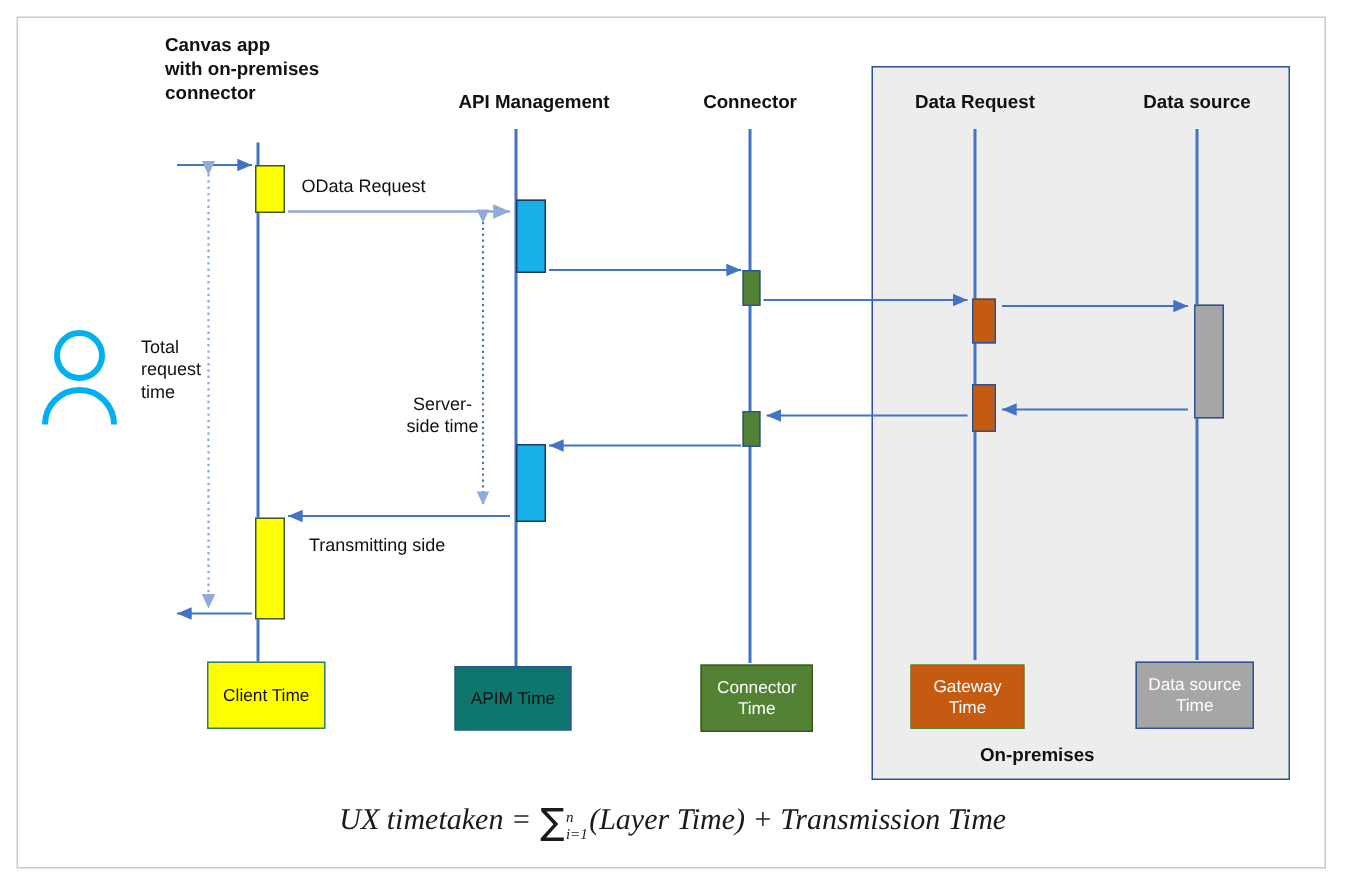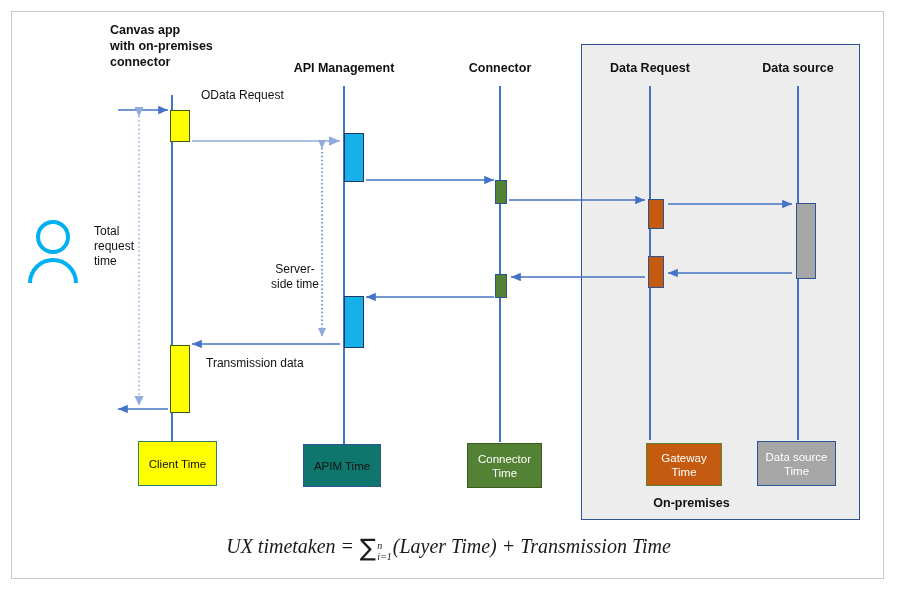--- a/index.html
+++ b/index.html
@@ -80,21 +80,21 @@
     align-items: center;
     justify-content: center;
     text-align: center;
     font-size: 11.5px;
     line-height: 14px;
     white-space: pre-line;
   }
   .lg-yellow { background: #ffff00; border: 1.4px solid #2e7d6e; color: #111111; }
   .lg-blue   { background: #0f766e; border: 1.4px solid #2e5395; color: #111111; }
   .lg-green  { background: #548235; border: 1.4px solid #3c5a1e; color: #ffffff; }
-  .lg-orange { background: #c55a11; border: 1.4px solid #548235; color: #ffffff; margin-left: 39px; }
+  .lg-orange { background: #c55a11; border: 1.4px solid #548235; color: #ffffff; }
   .lg-gray   { background: #a6a6a6; border: 1.4px solid #2e5395; color: #ffffff; }
 
   .onprem-caption {
     position: absolute;
     font-size: 12.5px;
     font-weight: bold;
     color: #111111;
     text-align: center;
   }
   .formula {
@@ -146,21 +146,21 @@
 
 <div id="canvas">
 
   <div class="outer-border"></div>
 
   <div class="onprem-panel"></div>
 
   <div class="actor-title" style="left:110px; top:22px; width:170px; text-align:left;">Canvas app
 with on-premises
 connector</div>
-  <div class="actor-title" style="left:264px; top:60px; width:160px;">API Management</div>
+  <div class="actor-title" style="left:276px; top:60px; width:160px;">API Management</div>
   <div class="actor-title" style="left:430px; top:60px; width:140px;">Connector</div>
   <div class="actor-title" style="left:580px; top:60px; width:140px;">Data Request</div>
   <div class="actor-title" style="left:728px; top:60px; width:140px;">Data source</div>
 
   <div class="lifeline" style="left:171px; top:95px;  height:350px;"></div>
   <div class="lifeline" style="left:343px; top:86px;  height:360px;"></div>
   <div class="lifeline" style="left:499px; top:86px;  height:356px;"></div>
   <div class="lifeline" style="left:649px; top:86px;  height:354px;"></div>
   <div class="lifeline" style="left:797px; top:86px;  height:354px;"></div>
 
@@ -214,22 +214,22 @@
     <line x1="139" y1="116" x2="139" y2="405" stroke="#8faadc" stroke-width="1.5" stroke-dasharray="1.6,2.6" marker-start="url(#ahd)" marker-end="url(#ahd)"></line>
 
     <line x1="322" y1="148" x2="322" y2="336" stroke="#4472c4" stroke-width="1.4" stroke-dasharray="1.5,2.4" marker-start="url(#ahd)" marker-end="url(#ahd)"></line>
 
     <g>
       <circle cx="53" cy="237" r="15" fill="none" stroke="#00b0f0" stroke-width="4"></circle>
       <path d="M30 283 a23 23 0 0 1 46 0" fill="none" stroke="#00b0f0" stroke-width="4"></path>
     </g>
   </svg>
 
-  <div class="msg-label" style="left:201px; top:88px;">OData Request</div>
-  <div class="msg-label" style="left:206px; top:356px;">Transmission data</div>
+  <div class="msg-label" style="left:201px; top:117px;">OData Request</div>
+  <div class="msg-label" style="left:206px; top:356px;">Transmitting side</div>
 
   <div class="side-label" style="left:94px; top:224px; width:60px;">Total
 request
 time</div>
   <div class="side-label" style="left:264px; top:222px; width:62px; text-align:center;margin-top:40px;">Server-
 side time</div>
 
   <div class="legend-box lg-yellow" style="left:138px; top:441px; width:79px; height:45px;text-align:right;">Client Time</div>
   <div class="legend-box lg-blue" style="left:303px; top:444px; width:78px; height:43px;">APIM Time</div>
   <div class="legend-box lg-green" style="left:467px; top:443px; width:75px; height:45px;">Connector

